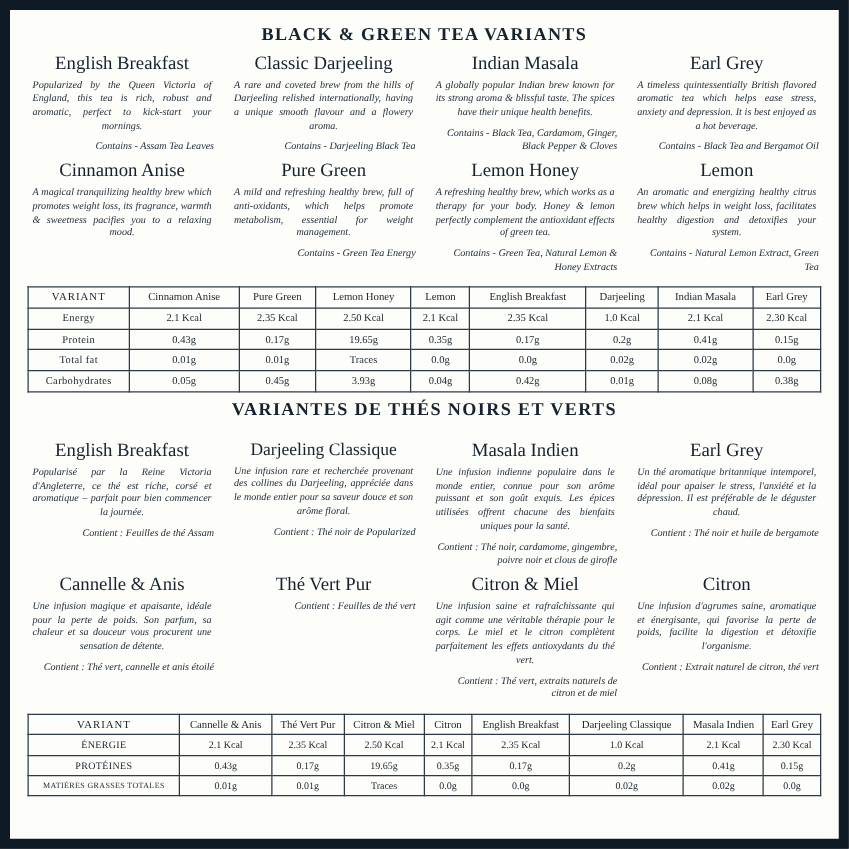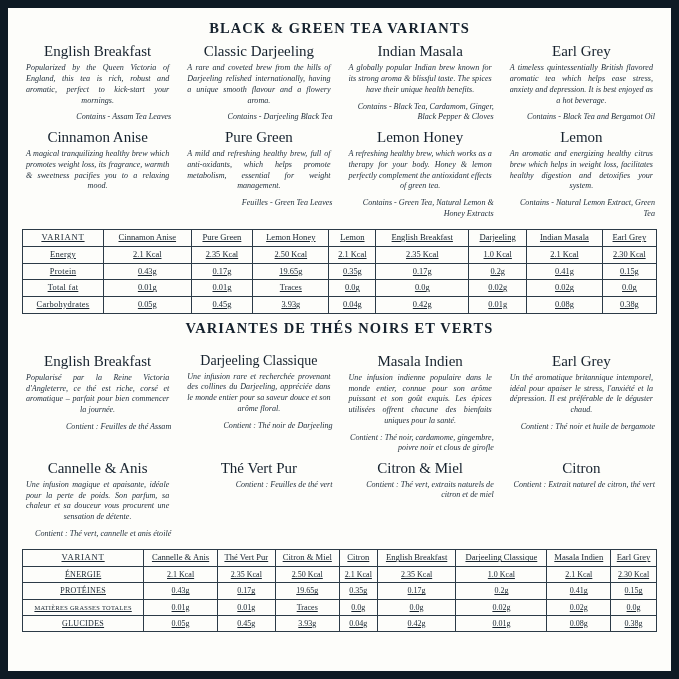--- a/index.html
+++ b/index.html
@@ -81,21 +81,20 @@
   .row2 {
     margin-top: 4px;
   }
   table.variants {
     width: 100%;
     border-collapse: collapse;
     margin-top: 8px;
     margin-bottom: 6px;
     font-size: 8.4px;
     color: #17242f;
-    text-decoration: underline;
   }
   table.variants td, table.variants th {
     border: 1px solid #2c3b47;
     text-align: center;
     padding: 3px 2px;
     font-weight: normal;
     line-height: 1.15;
   }
   table.variants th {
     font-weight: normal;
@@ -152,21 +151,21 @@
       </div>
 
       <div class="grid row2">
         <div class="tea">
           <div class="tea-name">Cinnamon Anise</div>
           <div class="tea-desc">A magical tranquilizing healthy brew which promotes weight loss, its fragrance, warmth &amp; sweetness pacifies you to a relaxing mood.</div>
         </div>
         <div class="tea">
           <div class="tea-name">Pure Green</div>
           <div class="tea-desc">A mild and refreshing healthy brew, full of anti-oxidants, which helps promote metabolism, essential for weight management.</div>
-          <div class="tea-contains">Feuilles - Green Tea Leaves</div>
+          <div class="tea-contains">Contains - Green Tea Energy</div>
         </div>
         <div class="tea">
           <div class="tea-name">Lemon Honey</div>
           <div class="tea-desc">A refreshing healthy brew, which works as a therapy for your body. Honey &amp; lemon perfectly complement the antioxidant effects of green tea.</div>
           <div class="tea-contains">Contains - Green Tea, Natural Lemon &amp; Honey Extracts</div>
         </div>
         <div class="tea">
           <div class="tea-name">Lemon</div>
           <div class="tea-desc">An aromatic and energizing healthy citrus brew which helps in weight loss, facilitates healthy digestion and detoxifies your system.</div>
           <div class="tea-contains">Contains - Natural Lemon Extract, Green Tea</div>
@@ -241,21 +240,21 @@
 
       <div class="grid">
         <div class="tea">
           <div class="tea-name">English Breakfast</div>
           <div class="tea-desc">Popularisé par la Reine Victoria d'Angleterre, ce thé est riche, corsé et aromatique – parfait pour bien commencer la journée.</div>
           <div class="tea-contains">Contient : Feuilles de thé Assam</div>
         </div>
         <div class="tea">
           <div class="tea-name small">Darjeeling Classique</div>
           <div class="tea-desc">Une infusion rare et recherchée provenant des collines du Darjeeling, appréciée dans le monde entier pour sa saveur douce et son arôme floral.</div>
-          <div class="tea-contains">Contient : Thé noir de Darjeeling</div>
+          <div class="tea-contains">Contient : Thé noir de Popularized</div>
         </div>
         <div class="tea">
           <div class="tea-name">Masala Indien</div>
           <div class="tea-desc">Une infusion indienne populaire dans le monde entier, connue pour son arôme puissant et son goût exquis. Les épices utilisées offrent chacune des bienfaits uniques pour la santé.</div>
           <div class="tea-contains">Contient : Thé noir, cardamome, gingembre, poivre noir et clous de girofle</div>
         </div>
         <div class="tea">
           <div class="tea-name">Earl Grey</div>
           <div class="tea-desc">Un thé aromatique britannique intemporel, idéal pour apaiser le stress, l'anxiété et la dépression. Il est préférable de le déguster chaud.</div>
           <div class="tea-contains">Contient : Thé noir et huile de bergamote</div>
@@ -267,24 +266,26 @@
           <div class="tea-name">Cannelle &amp; Anis</div>
           <div class="tea-desc">Une infusion magique et apaisante, idéale pour la perte de poids. Son parfum, sa chaleur et sa douceur vous procurent une sensation de détente.</div>
           <div class="tea-contains">Contient : Thé vert, cannelle et anis étoilé</div>
         </div>
         <div class="tea">
           <div class="tea-name">Thé Vert Pur</div>
           <div class="tea-contains">Contient : Feuilles de thé vert</div>
         </div>
         <div class="tea">
           <div class="tea-name">Citron &amp; Miel</div>
+          <div class="tea-desc">Une infusion saine et rafraîchissante qui agit comme une véritable thérapie pour le corps. Le miel et le citron complètent parfaitement les effets antioxydants du thé vert.</div>
           <div class="tea-contains">Contient : Thé vert, extraits naturels de citron et de miel</div>
         </div>
         <div class="tea">
           <div class="tea-name">Citron</div>
+          <div class="tea-desc">Une infusion d'agrumes saine, aromatique et énergisante, qui favorise la perte de poids, facilite la digestion et détoxifie l'organisme.</div>
           <div class="tea-contains">Contient : Extrait naturel de citron, thé vert</div>
         </div>
       </div>
 
       <table class="variants">
         <thead>
           <tr>
             <th>VARIANT</th>
             <th>Cannelle &amp; Anis</th>
             <th>Thé Vert Pur</th>
@@ -323,29 +324,18 @@
             <td class="rowhead fr-tiny">MATIÈRES GRASSES TOTALES</td>
             <td>0.01g</td>
             <td>0.01g</td>
             <td>Traces</td>
             <td>0.0g</td>
             <td>0.0g</td>
             <td>0.02g</td>
             <td>0.02g</td>
             <td>0.0g</td>
           </tr>
-          <tr>
-            <td class="rowhead">GLUCIDES</td>
-            <td>0.05g</td>
-            <td>0.45g</td>
-            <td>3.93g</td>
-            <td>0.04g</td>
-            <td>0.42g</td>
-            <td>0.01g</td>
-            <td>0.08g</td>
-            <td>0.38g</td>
-          </tr>
         </tbody>
       </table>
     </div>
 
   </div>
 </div>
 
 </body></html>

